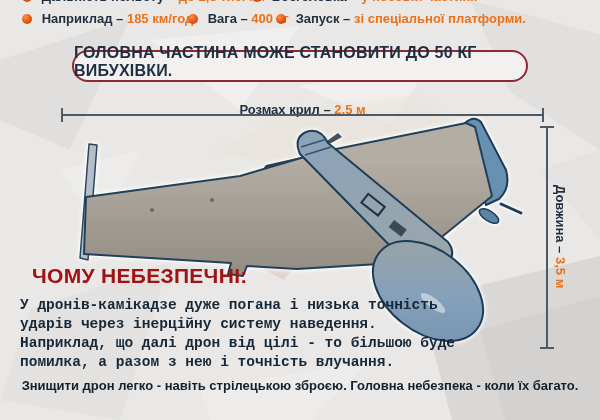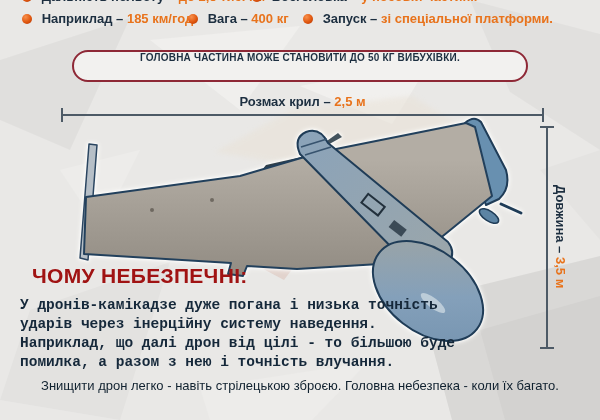--- a/index.html
+++ b/index.html
@@ -13,36 +13,36 @@
   
   .spec-row{position:absolute;white-space:nowrap;font-size:13px;font-weight:bold;color:#1d2f40;line-height:18px;}
   .spec-item{position:absolute;top:0;}
   .bullet{display:inline-block;width:10px;height:10px;border-radius:50%;
     background:radial-gradient(circle at 35% 30%,#f8904c,#e0570f 55%,#b23705 95%);
     margin-right:6px;vertical-align:-1px;}
   .val{color:#e8731c;}
   
   .banner{position:absolute;left:72px;right:72px;top:50px;height:28px;
     border:2px solid #8e2836;border-radius:17px;background:#f2f1ef;
-    display:flex;align-items:flex-start;justify-content:center;
-    font-size:10px;font-weight:bold;color:#1d2f40;letter-spacing:0.2px;}
+    display:flex;align-items:flex-end;justify-content:center;
+    font-size:16px;font-weight:bold;color:#1d2f40;letter-spacing:0.2px;}
   
   .dim{background:#4d5a66;position:absolute;}
-  .wingspan-label{position:absolute;left:62px;width:481px;top:94px;text-align:center;
+  .wingspan-label{position:absolute;left:62px;width:481px;top:102px;text-align:center;
     font-size:13px;font-weight:bold;color:#1d2f40;}
   .length-label{position:absolute;left:552px;top:127px;height:220px;width:17px;
     writing-mode:vertical-rl;display:flex;align-items:center;justify-content:center;
     font-size:13px;font-weight:bold;color:#1d2f40;white-space:nowrap;}
   
   .heading{position:absolute;left:20px;top:264px;font-size:21px;font-weight:bold;
     color:#a01313;letter-spacing:0.3px;margin-left:12px;}
   .body-text{position:absolute;left:20px;top:296px;width:452px;
     font-size:14.5px;line-height:19px;font-weight:bold;color:#15283a;font-family:Liberation Mono, monospace;}
   .footer-text{position:absolute;left:0;right:0;top:378px;text-align:center;
-    font-size:13px;font-weight:normal;color:#10212f;}
+    font-size:13px;font-weight:bold;color:#10212f;}
 </style>
 </head>
 <body>
 
 <div class="canvas">
 
   <svg class="layer" width="600" height="420" viewBox="0 0 600 420">
     <defs>
       <linearGradient id="wg" x1="0" y1="160" x2="0" y2="275" gradientUnits="userSpaceOnUse">
         <stop offset="0" stop-color="#b3ada4"></stop>
@@ -121,21 +121,21 @@
     <span class="spec-item" style="left:22px;">
       <span class="bullet"></span>
       <span>Наприклад –</span>
       <span class="val">185 км/год</span>
     </span>
     <span class="spec-item" style="left:188px;">
       <span class="bullet"></span>
       <span>Вага –</span>
       <span class="val">400 кг</span>
     </span>
-    <span class="spec-item" style="left:303px;">
+    <span class="spec-item" style="left:276px;">
       <span class="bullet"></span>
       <span>Запуск –</span>
       <span class="val">зі спеціальної платформи.</span>
     </span>
   </div>
 
   <div class="banner">
     <span>ГОЛОВНА ЧАСТИНА МОЖЕ СТАНОВИТИ ДО 50 КГ ВИБУХІВКИ.</span>
   </div>
 

